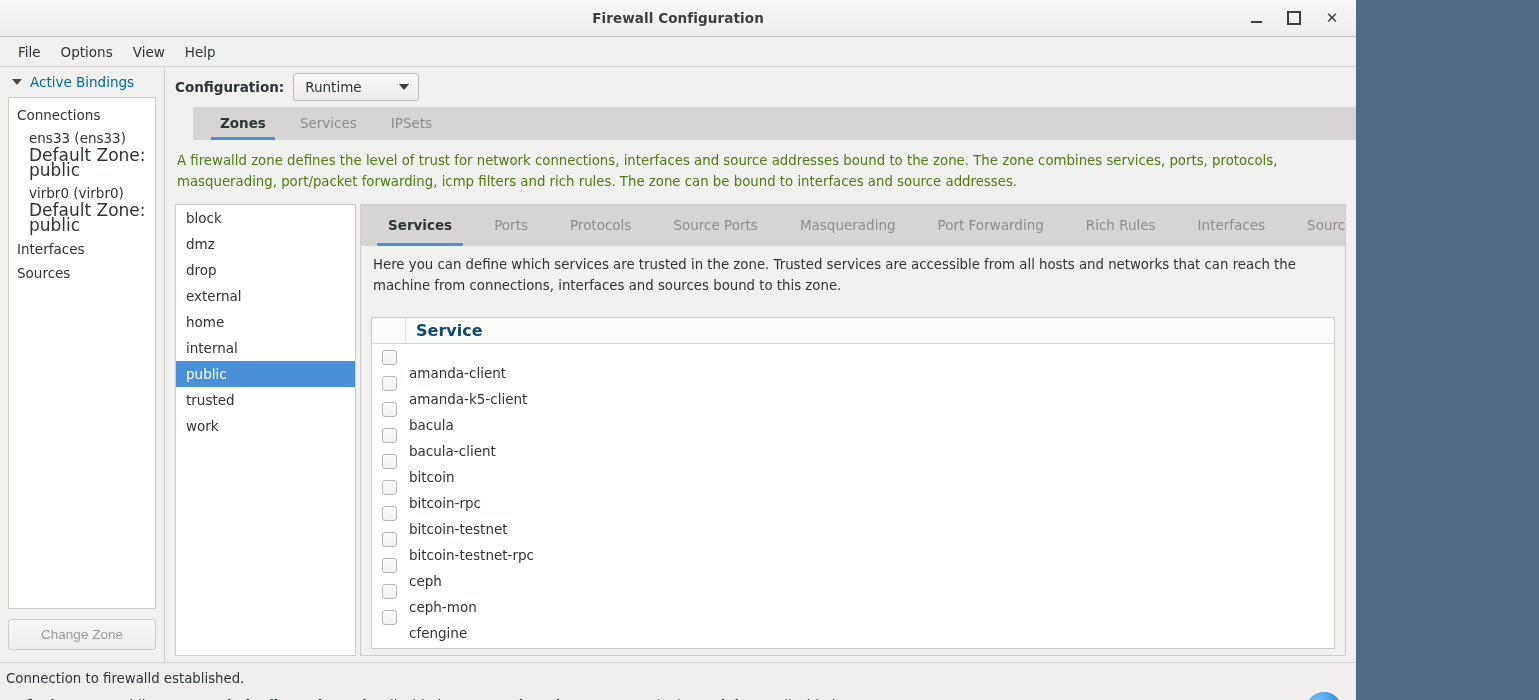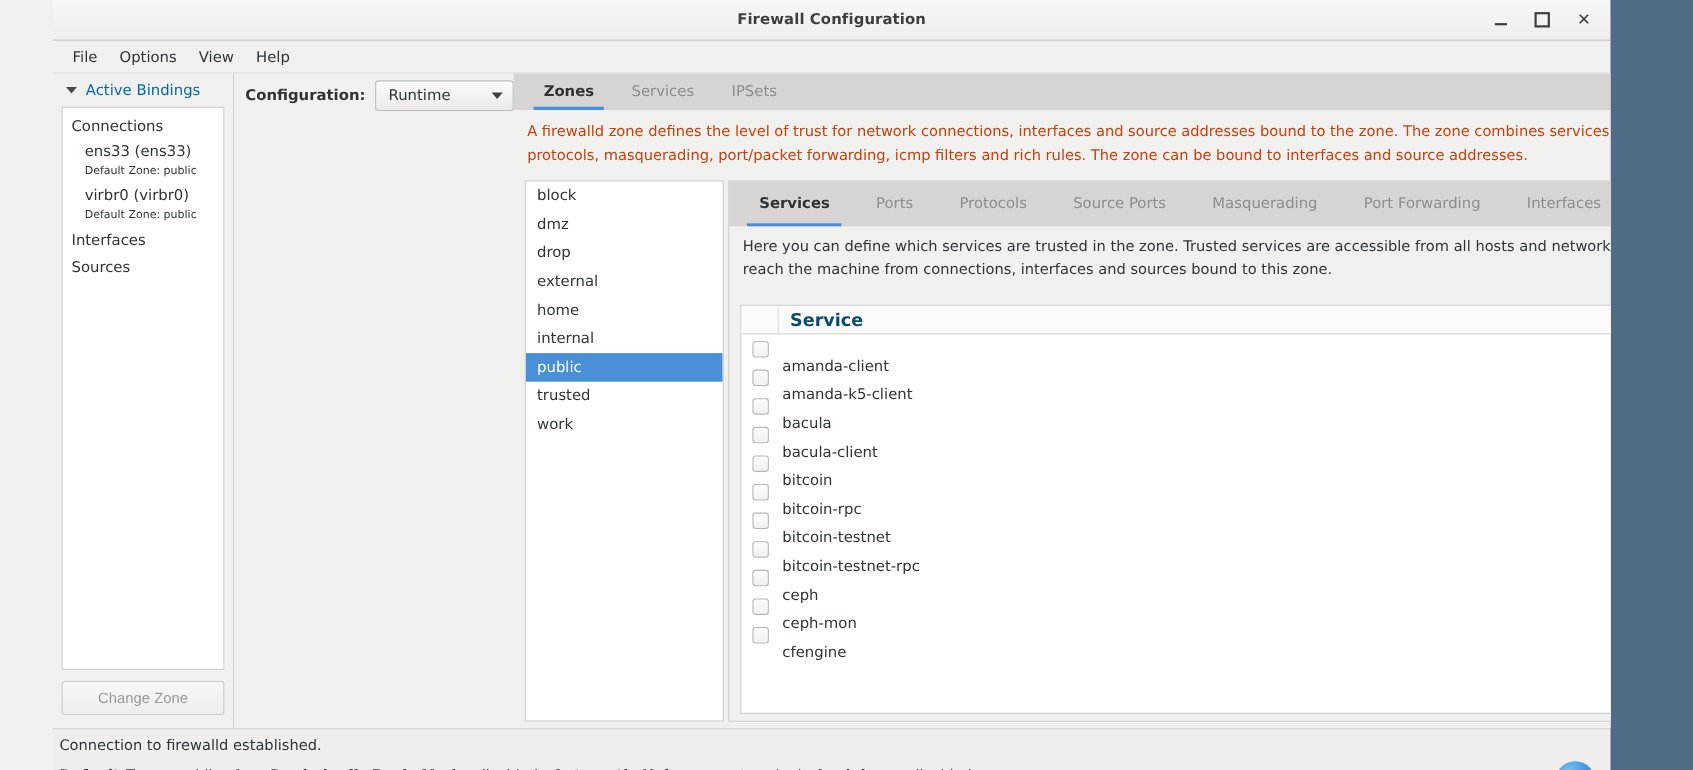--- a/index.html
+++ b/index.html
@@ -7,26 +7,25 @@
     background: #4f6b85;
   }
   body {
     font-family: "DejaVu Sans", "Liberation Sans", sans-serif;
     font-size: 13px;
     color: #2e3436;
     -webkit-font-smoothing: antialiased;
   }
   #app {
     position: relative;
-    width: 1464px;
+    width: 1356px;
     height: 700px;
     overflow: hidden;
     background: #f0f0ef;
     box-sizing: border-box;
-    padding-left: 48px;
   }
 
   
   .titlebar {
     position: relative;
     height: 36px;
     background: linear-gradient(#f7f7f6, #eeedec);
     border-bottom: 1px solid #c3c2c1;
     display: flex;
     align-items: center;
@@ -119,38 +118,38 @@
     font-size: 13.5px;
     padding: 4px 8px 4px 8px;
     color: #2e3436;
     cursor: default;
   }
   .bind-conn {
     padding: 2px 8px 4px 20px;
     cursor: default;
   }
   .bind-conn .cname { font-size: 13.5px; color: #2e3436; display:block; line-height: 19px;}
-  .bind-conn .czone { font-size: 10px; color: #2e3436; display:block; line-height: 15px;}
+  .bind-conn .czone { font-size: 17px; color: #2e3436; display:block; line-height: 15px;}
   .changezone-wrap { padding: 10px 8px 12px 8px; }
   .change-zone-btn {
     width: 100%;
     padding: 7px 0;
     font-size: 13.5px;
     color: #9a9996;
     background: linear-gradient(#f7f7f6, #ededec);
     border: 1px solid #cdcccb;
     border-radius: 3px;
     cursor: default;
   }
 
   
   .rightpane {
     flex: 1;
     display: flex;
-    flex-direction: row;
+    flex-direction: column;
     min-width: 0;
     background: #f0f0ef;
   }
   .config-row {
     display: flex;
     align-items: center;
     gap: 9px;
     padding: 10px 0 10px 10px;
     height: 40px;
     box-sizing: border-box;
@@ -185,20 +184,21 @@
     min-height: 0;
     margin: 0 0 0 0;
   }
   .tabstrip {
     display: flex;
     align-items: flex-start;
     background: #d6d5d3;
     height: 33px;
     padding-left: 10px;
     box-sizing: border-box;
+    margin-left: 28px;
   }
   .tab {
     position: relative;
     padding: 0 17px;
     height: 33px;
     line-height: 33px;
     font-size: 13.5px;
     color: #8d8d8b;
     cursor: default;
     white-space: nowrap;
@@ -215,21 +215,21 @@
     flex: 1;
     background: #f0f0ef;
     padding: 10px 10px 6px 10px;
     display: flex;
     flex-direction: column;
     min-height: 0;
     box-sizing: border-box;
   }
   .desc {
     font-size: 13.3px;
-    color: #c2410c;
+    color: #4d7c0f;
     line-height: 21px;
     margin: 0 0 12px 2px;
     max-width: 1320px;
   }
 
   
   .zone-area {
     display: flex;
     flex: 1;
     min-height: 0;
@@ -496,20 +496,21 @@
             </div>
 
             <div class="notebook-inner">
               <div class="tabstrip-inner">
                 <div class="tab-inner active">Services</div>
                 <div class="tab-inner">Ports</div>
                 <div class="tab-inner">Protocols</div>
                 <div class="tab-inner">Source Ports</div>
                 <div class="tab-inner">Masquerading</div>
                 <div class="tab-inner">Port Forwarding</div>
+                <div class="tab-inner">Rich Rules</div>
                 <div class="tab-inner">Interfaces</div>
                 <div class="tab-inner">Sources</div>
               </div>
 
               <div class="inner-page">
                 <div class="inner-desc">Here you can define which services are trusted in the zone. Trusted services are accessible from all hosts and networks that can reach the machine from connections, interfaces and sources bound to this zone.</div>
 
                 <div class="svc-frame">
                   <div class="svc-head">
                     <div class="col-check"></div>

